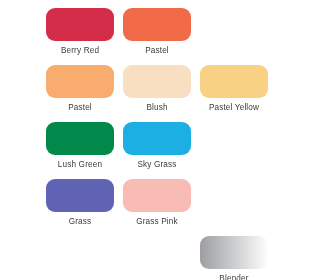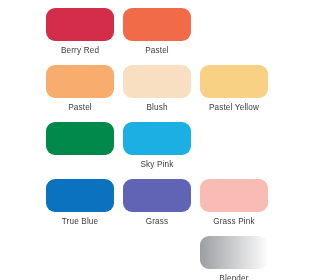--- a/index.html
+++ b/index.html
@@ -85,31 +85,28 @@
         <div class="swatch-label">Blush</div>
       </div>
       <div class="swatch-cell">
         <div class="swatch-chip" style="background: rgb(248, 209, 132);"></div>
         <div class="swatch-label">Pastel Yellow</div>
       </div>
     </div>
     <div class="swatch-row">
       <div class="swatch-cell">
         <div class="swatch-chip" style="background: rgb(0, 137, 74);"></div>
+        <div class="swatch-label">Lush Green</div>
       </div>
       <div class="swatch-cell">
         <div class="swatch-chip" style="background: rgb(27, 175, 228);"></div>
-        <div class="swatch-label">Sky Pink</div>
+        <div class="swatch-label">Sky Grass</div>
       </div>
     </div>
     <div class="swatch-row">
-      <div class="swatch-cell">
-        <div class="swatch-chip" style="background: rgb(10, 114, 191);"></div>
-        <div class="swatch-label">True Blue</div>
-      </div>
       <div class="swatch-cell">
         <div class="swatch-chip" style="background: rgb(97, 99, 180);"></div>
         <div class="swatch-label">Grass</div>
       </div>
       <div class="swatch-cell">
         <div class="swatch-chip" style="background: rgb(249, 188, 180);"></div>
         <div class="swatch-label">Grass Pink</div>
       </div>
     </div>
     <div class="swatch-row">

